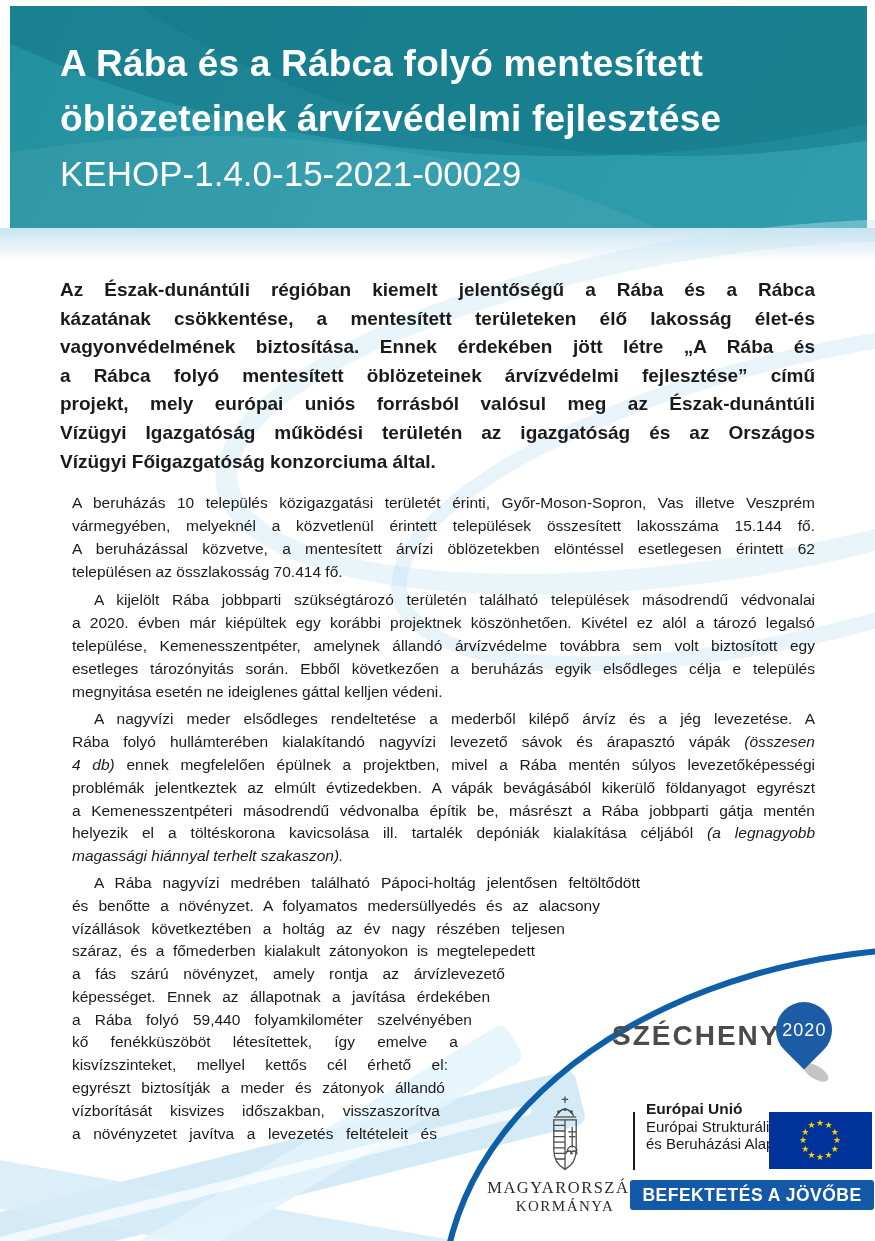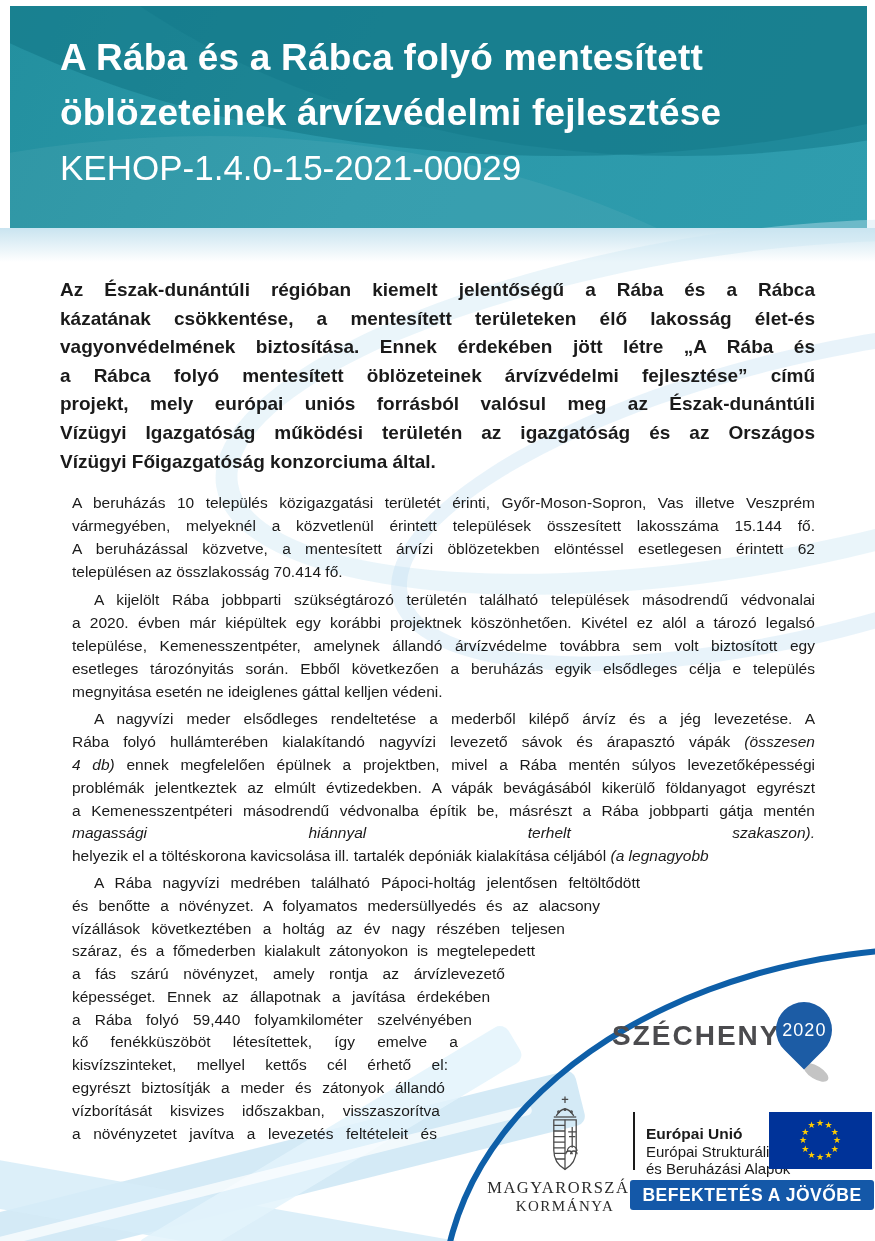--- a/index.html
+++ b/index.html
@@ -6,21 +6,21 @@
   .page{position:relative;width:875px;height:1241px;overflow:hidden;background:#fff;
         font-family:"Liberation Sans",sans-serif;color:#1a1a1a;}
 
   
   .header{position:absolute;left:10px;top:6px;right:8px;height:222px;overflow:hidden;
           background:linear-gradient(115deg,#23909f,#2b98a9 45%,#2f9dae);}
   .header .sw{position:absolute;border-radius:50%;}
   .sw1{width:1700px;height:950px;left:-300px;top:-800px;background:rgba(14,110,126,.45);}
   .sw2{width:1500px;height:980px;left:-80px;top:-830px;background:rgba(20,122,138,.55);}
   .sw3{width:1400px;height:800px;left:-500px;top:130px;background:rgba(255,255,255,.06);}
-  .header-text{position:absolute;left:50px;top:24px;right:20px;}
+  .header-text{position:absolute;left:50px;top:30px;right:20px;}
   .title-line{font-size:37px;font-weight:bold;color:#fff;line-height:55px;letter-spacing:.2px;}
   .project-code{font-size:35px;font-weight:normal;color:#fff;line-height:55px;}
 
   .subband{position:absolute;left:0;top:228px;width:875px;height:34px;
            background:linear-gradient(#c9e4f0,rgba(255,255,255,0));}
 
   
   .deco-curve{position:absolute;border-radius:50%;z-index:0;}
   .dc1{width:980px;height:300px;left:210px;top:235px;border:22px solid rgba(203,230,243,.40);transform:rotate(-9deg);}
   .dc2{width:820px;height:260px;left:380px;top:350px;border:16px solid rgba(188,222,240,.35);transform:rotate(-14deg);}
@@ -70,21 +70,21 @@
   .pin-year{transform:rotate(45deg);color:#fff;font-size:18px;letter-spacing:1px;}
 
   
   .gov{position:absolute;left:480px;top:1095px;width:170px;z-index:4;text-align:center;}
   .coat{display:block;margin:0 auto;}
   .gov-l1{font-family:"Liberation Serif",serif;font-size:16.5px;letter-spacing:1.5px;color:#2b2b2b;margin-top:3px;}
   .gov-l2{font-family:"Liberation Serif",serif;font-size:15px;letter-spacing:1.5px;color:#2b2b2b;}
 
   
   .eu-divider{position:absolute;left:633px;top:1112px;width:2px;height:58px;background:#1a1a1a;z-index:4;}
-  .eu-text{position:absolute;left:646px;top:1125px;z-index:4;line-height:17.5px;}
+  .eu-text{position:absolute;left:646px;top:1100px;z-index:4;line-height:17.5px;}
   .eu-t1{font-size:15.5px;font-weight:bold;}
   .eu-t2,.eu-t3{font-size:15px;}
   .eu-flag{position:absolute;left:769px;top:1112px;width:103px;height:57px;background:#039;z-index:4;}
   .eu-flag span{position:absolute;color:#FC0;font-size:9px;line-height:9px;}
   .banner{position:absolute;left:630px;top:1180px;width:244px;height:30px;background:#1458A8;border-radius:3px;
           z-index:4;display:flex;align-items:center;justify-content:center;
           color:#fff;font-weight:bold;font-size:17.5px;letter-spacing:.5px;}
 </style>
 </head>
 <body>
@@ -134,22 +134,22 @@
         <div class="line">települése, Kemenesszentpéter, amelynek állandó árvízvédelme továbbra sem volt biztosított egy</div>
         <div class="line">esetleges tározónyitás során. Ebből következően a beruházás egyik elsődleges célja e település</div>
         <div class="line">megnyitása esetén ne ideiglenes gáttal kelljen védeni.</div>
       </div>
     <div class="para p3 indent">
         <div class="line">A nagyvízi meder elsődleges rendeltetése a mederből kilépő árvíz és a jég levezetése. A</div>
         <div class="line"><span>Rába folyó hullámterében kialakítandó nagyvízi levezető sávok és árapasztó vápák </span><span class="it">(összesen</span></div>
         <div class="line"><span class="it">4 db)</span><span> ennek megfelelően épülnek a projektben, mivel a Rába mentén súlyos levezetőképességi</span></div>
         <div class="line">problémák jelentkeztek az elmúlt évtizedekben. A vápák bevágásából kikerülő földanyagot egyrészt</div>
         <div class="line">a Kemenesszentpéteri másodrendű védvonalba építik be, másrészt a Rába jobbparti gátja mentén</div>
+        <div class="line"><span>helyezik el a töltéskorona kavicsolása ill. tartalék depóniák kialakítása céljából </span><span class="it">(a legnagyobb</span></div>
         <div class="line"><span class="it">magassági hiánnyal terhelt szakaszon).</span></div>
-        <div class="line"><span>helyezik el a töltéskorona kavicsolása ill. tartalék depóniák kialakítása céljából </span><span class="it">(a legnagyobb</span></div>
       </div>
     <div class="para p4 indent">
         <div class="line">A Rába nagyvízi medrében található Pápoci-holtág jelentősen feltöltődött</div>
         <div class="line">és benőtte a növényzet. A folyamatos medersüllyedés és az alacsony</div>
         <div class="line">vízállások következtében a holtág az év nagy részében teljesen</div>
         <div class="line">száraz, és a főmederben kialakult zátonyokon is megtelepedett</div>
         <div class="line">a fás szárú növényzet, amely rontja az árvízlevezető</div>
         <div class="line">képességet. Ennek az állapotnak a javítása érdekében</div>
         <div class="line">a Rába folyó 59,440 folyamkilométer szelvényében</div>
         <div class="line">kő fenékküszöböt létesítettek, így emelve a</div>

